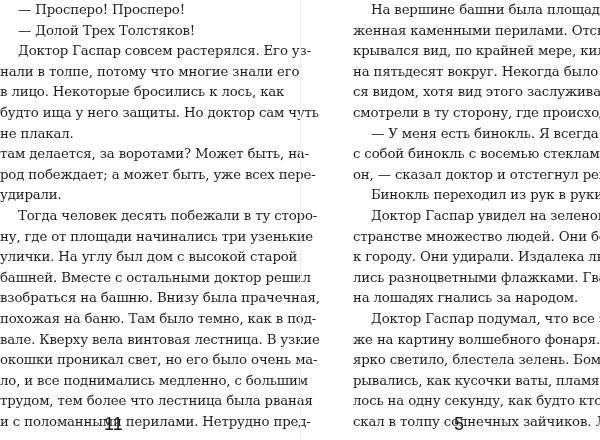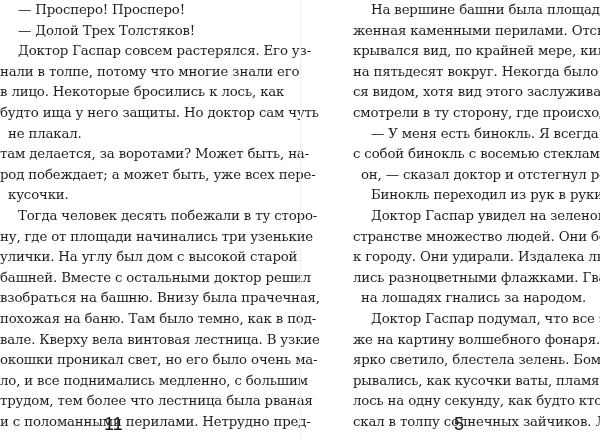--- a/index.html
+++ b/index.html
@@ -22,21 +22,21 @@
       position: absolute; top: 0;
       font-size: 13.3px; line-height: 20.6px;
       letter-spacing: -0.15px;
     }
     .page-left .text { left: 0; width: 246px; }
     .page-right .text { left: 53px; width: 247px; }
     .line {
       display: block; white-space: nowrap; height: 20.6px;
       text-align: justify; text-align-last: justify;
     }
-    .line.last { text-align-last: left; padding-left: 8px; }
+    .line.last { text-align-last: left; }
     .line.indent { padding-left: 18px; }
     .page-num {
       position: absolute; top: 414px; width: 40px; 
       font-family: "Liberation Sans", "DejaVu Sans", sans-serif;
       font-size: 18px; color: #1a1a1a;
     }
     .page-left .page-num { left: 104px; }
     .page-right .page-num { left: 154px; }
   </style>
 </head>
@@ -46,21 +46,21 @@
   <div class="text">
       <span class="line indent last">— Просперо! Просперо!</span>
       <span class="line indent last">— Долой Трех Толстяков!</span>
       <span class="line indent">Доктор Гаспар совсем растерялся. Его уз-</span>
       <span class="line">нали в толпе, потому что многие знали его</span>
       <span class="line">в лицо. Некоторые бросились к лось, как</span>
       <span class="line">будто ища у него защиты. Но доктор сам чуть</span>
       <span class="line last">не плакал.</span>
       <span class="line">там делается, за воротами? Может быть, на-</span>
       <span class="line">род побеждает; а может быть, уже всех пере-</span>
-      <span class="line last">кусочки.</span>
+      <span class="line last">удирали.</span>
       <span class="line indent">Тогда человек десять побежали в ту сторо-</span>
       <span class="line">ну, где от площади начинались три узенькие</span>
       <span class="line">улички. На углу был дом с высокой старой</span>
       <span class="line">башней. Вместе с остальными доктор решил</span>
       <span class="line">взобраться на башню. Внизу была прачечная,</span>
       <span class="line">похожая на баню. Там было темно, как в под-</span>
       <span class="line">вале. Кверху вела винтовая лестница. В узкие</span>
       <span class="line">окошки проникал свет, но его было очень ма-</span>
       <span class="line">ло, и все поднимались медленно, с большим</span>
       <span class="line">трудом, тем более что лестница была рваная</span>

